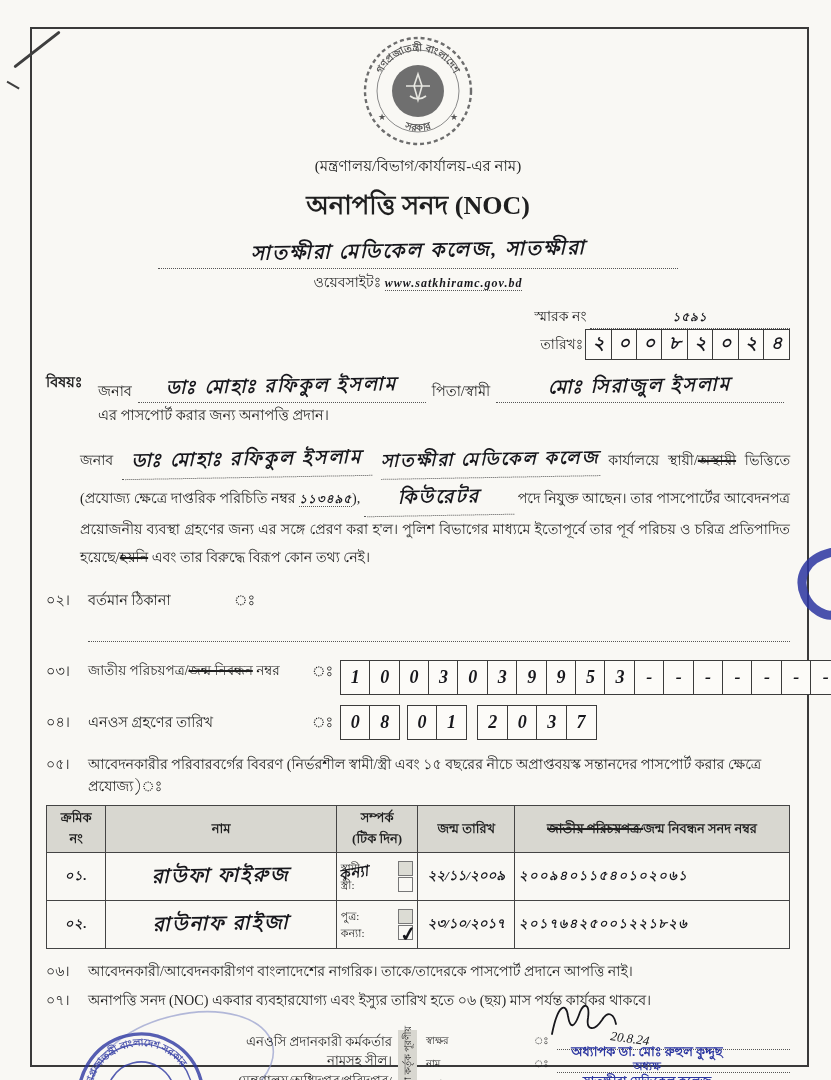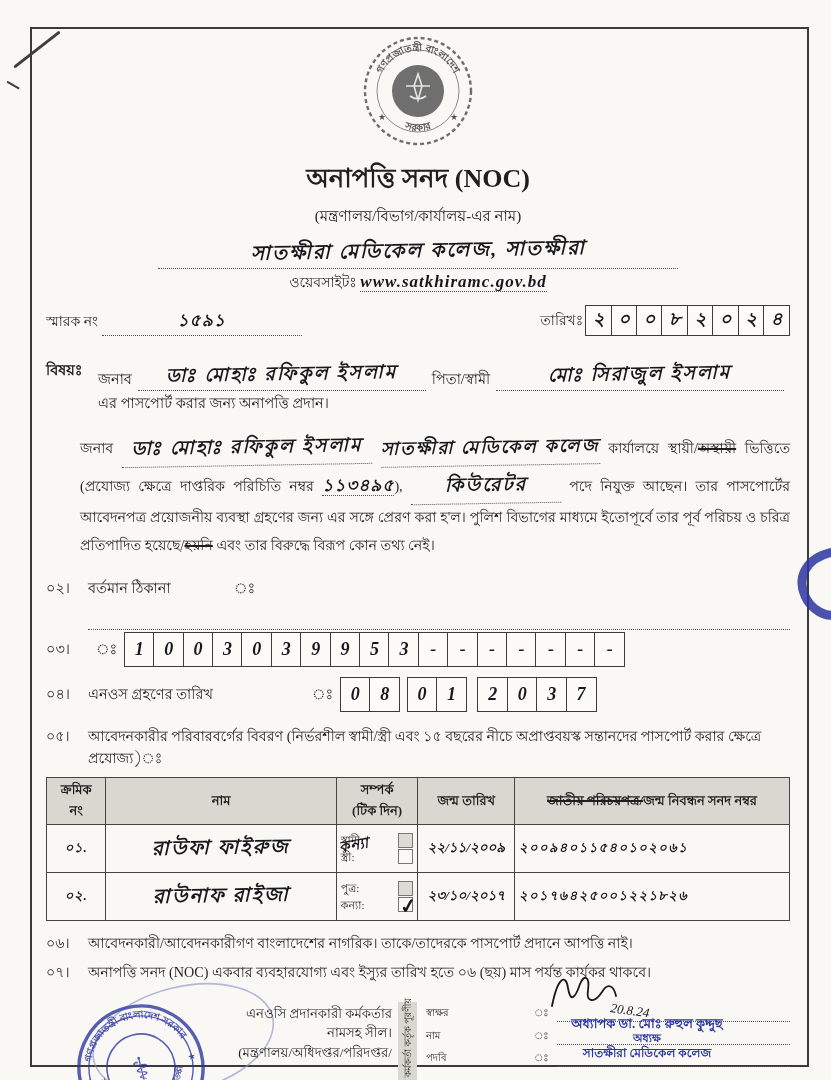--- a/index.html
+++ b/index.html
@@ -3,34 +3,34 @@
 <meta charset="utf-8">
 <style>
   html,body{margin:0;padding:0;}
   .paper{position:relative;width:831px;height:1080px;background:#f9f8f4;overflow:hidden;
          font-family:"Liberation Serif","DejaVu Serif",serif;color:#1f1f1f;}
   .frame{position:absolute;left:30px;top:27px;width:775px;height:1036px;border:2.5px solid #3a3a3a;}
   .content{position:absolute;left:46px;top:34px;width:744px;}
   .center{text-align:center;}
   .hw{font-style:italic;font-weight:600;color:#17171c;}
   .hw-big{font-size:20px;letter-spacing:2px;display:inline-block;transform:rotate(-1deg);}
-  .hw-med{font-size:17px;letter-spacing:1px;}
+  .hw-med{font-size:12px;letter-spacing:1px;}
   .hw-num{font-size:16px;letter-spacing:1.5px;}
   .dots{border-bottom:1.6px dotted #555;}
   .strike{text-decoration:line-through;text-decoration-thickness:1.6px;}
   .title{font-size:26px;font-weight:bold;margin-top:6px;}
   .subtitle{font-size:15px;margin-top:2px;}
   .orgline{display:inline-block;min-width:520px;margin-top:6px;}
   .webline{font-size:14px;margin-top:2px;}
-  .memo-row{display:flex;justify-content:space-between;align-items:flex-end;margin-top:10px;font-size:14px;}
+  .memo-row{display:flex;justify-content:space-between;align-items:flex-end;margin-top:10px;font-size:14px;flex-direction:column;}
   .boxes{display:inline-flex;}
   .cbox{width:25px;height:29px;border:1.6px solid #3c3c3c;margin-left:-1.6px;display:flex;
         align-items:center;justify-content:center;font-size:18px;background:#fcfbf8;}
   .cbox.big{width:29px;height:33px;}
-  .subject{display:flex;margin-top:22px;font-size:14.5px;line-height:1.7;}
+  .subject{display:flex;margin-top:10px;font-size:14.5px;line-height:1.7;}
   .subject-label{font-weight:bold;width:52px;flex:none;}
   .fill{flex:1;margin:0 6px;text-align:center;}
   .para{font-size:14.2px;line-height:1.95;text-align:justify;margin-top:12px;}
   .secrow{display:flex;align-items:flex-end;font-size:14.5px;margin-top:14px;}
   .secnum{width:42px;flex:none;}
   .seclabel{flex:none;}
   .colon{margin:0 8px;}
   .ftable{width:100%;border-collapse:collapse;margin-top:8px;}
   .ftable th,.ftable td{border:1.6px solid #444;font-size:13px;padding:2px 4px;}
   .ftable th{background:#d8d7d0;font-weight:bold;}
@@ -88,22 +88,22 @@
           <textPath href="#arcTop" startOffset="50%" text-anchor="middle">গণপ্রজাতন্ত্রী বাংলাদেশ</textPath>
         </text>
         <text font-size="10" font-weight="bold" fill="#555">
           <textPath href="#arcBot" startOffset="50%" text-anchor="middle">সরকার</textPath>
         </text>
         <text x="17" y="86" font-size="9" fill="#555">★</text>
         <text x="89" y="86" font-size="9" fill="#555">★</text>
       </svg>
     </div>
 
+    <div class="center subtitle">(মন্ত্রণালয়/বিভাগ/কার্যালয়-এর নাম)</div>
     <div class="center title">অনাপত্তি সনদ (NOC)</div>
-    <div class="center subtitle">(মন্ত্রণালয়/বিভাগ/কার্যালয়-এর নাম)</div>
     <div class="center">
       <span class="orgline dots center"><span class="hw hw-big">সাতক্ষীরা মেডিকেল কলেজ, সাতক্ষীরা</span></span>
     </div>
     <div class="center webline">
       <span>ওয়েবসাইটঃ</span>
       <span class="hw hw-med dots">www.satkhiramc.gov.bd</span>
     </div>
 
     <div class="memo-row">
       <div>
@@ -152,22 +152,26 @@
       <span>এবং তার বিরুদ্ধে বিরূপ কোন তথ্য নেই।</span>
     </div>
 
     <div class="secrow" style="margin-top:18px;">
       <span class="secnum">০২।</span>
       <span class="seclabel" style="width:138px;">বর্তমান ঠিকানা</span>
       <span class="colon">ঃ</span>
     </div>
     <div style="margin:26px 0 0 42px;border-bottom:1.6px dotted #555;height:2px;"></div>
 
-    <div class="secrow" style="margin-top:2px;align-items:center;">
+    <div class="secrow" style="margin-top:18px;align-items:flex-start;">
       <span class="secnum">০৩।</span>
+      <span class="seclabel" style="width:216px;font-size:13.6px;">
+        <span>জাতীয় পরিচয়পত্র/</span><span class="strike">জন্ম নিবন্ধন</span>
+        <span>নম্বর</span>
+      </span>
       <span class="colon">ঃ</span>
       <span class="boxes">
         <span class="cbox big hw">1</span>
         <span class="cbox big hw">0</span>
         <span class="cbox big hw">0</span>
         <span class="cbox big hw">3</span>
         <span class="cbox big hw">0</span>
         <span class="cbox big hw">3</span>
         <span class="cbox big hw">9</span>
         <span class="cbox big hw">9</span>

